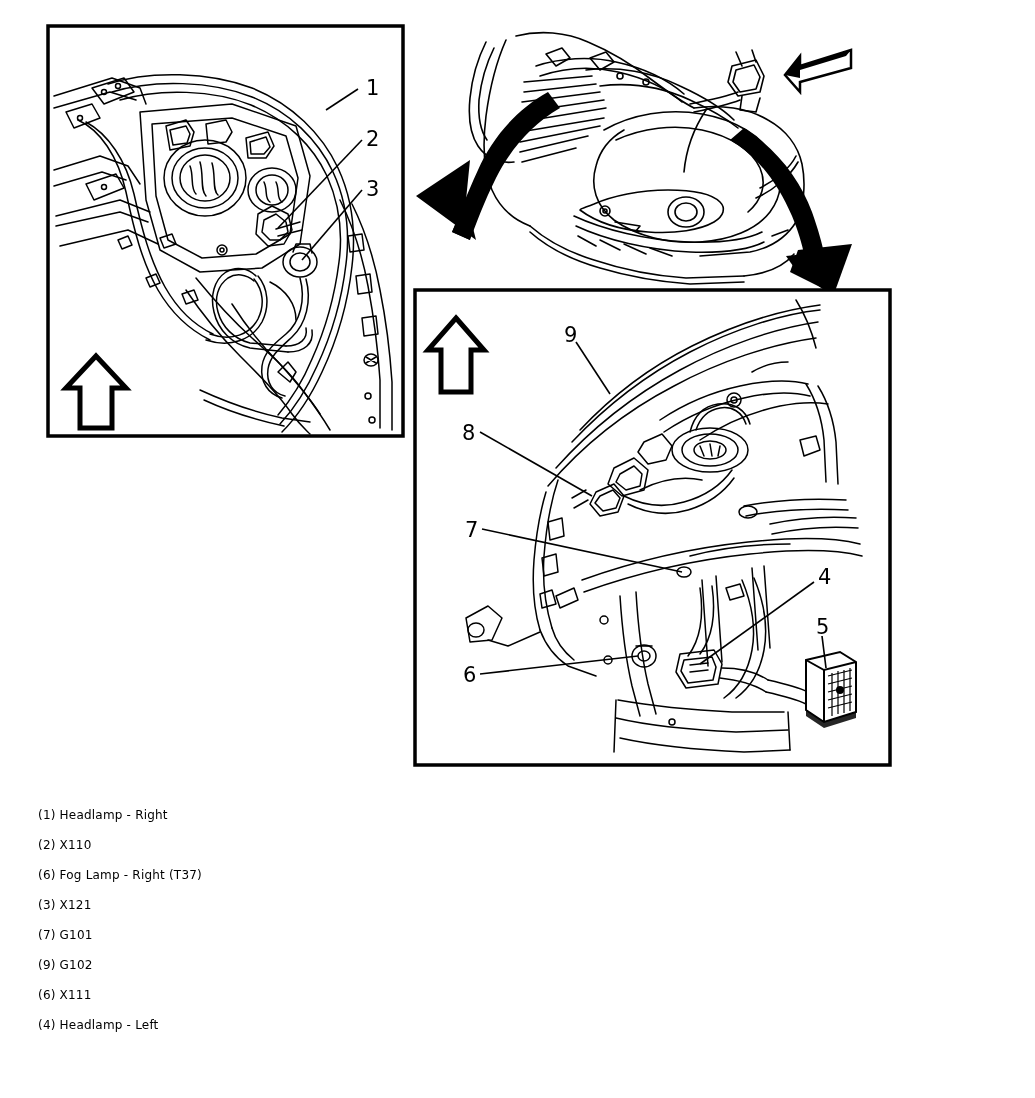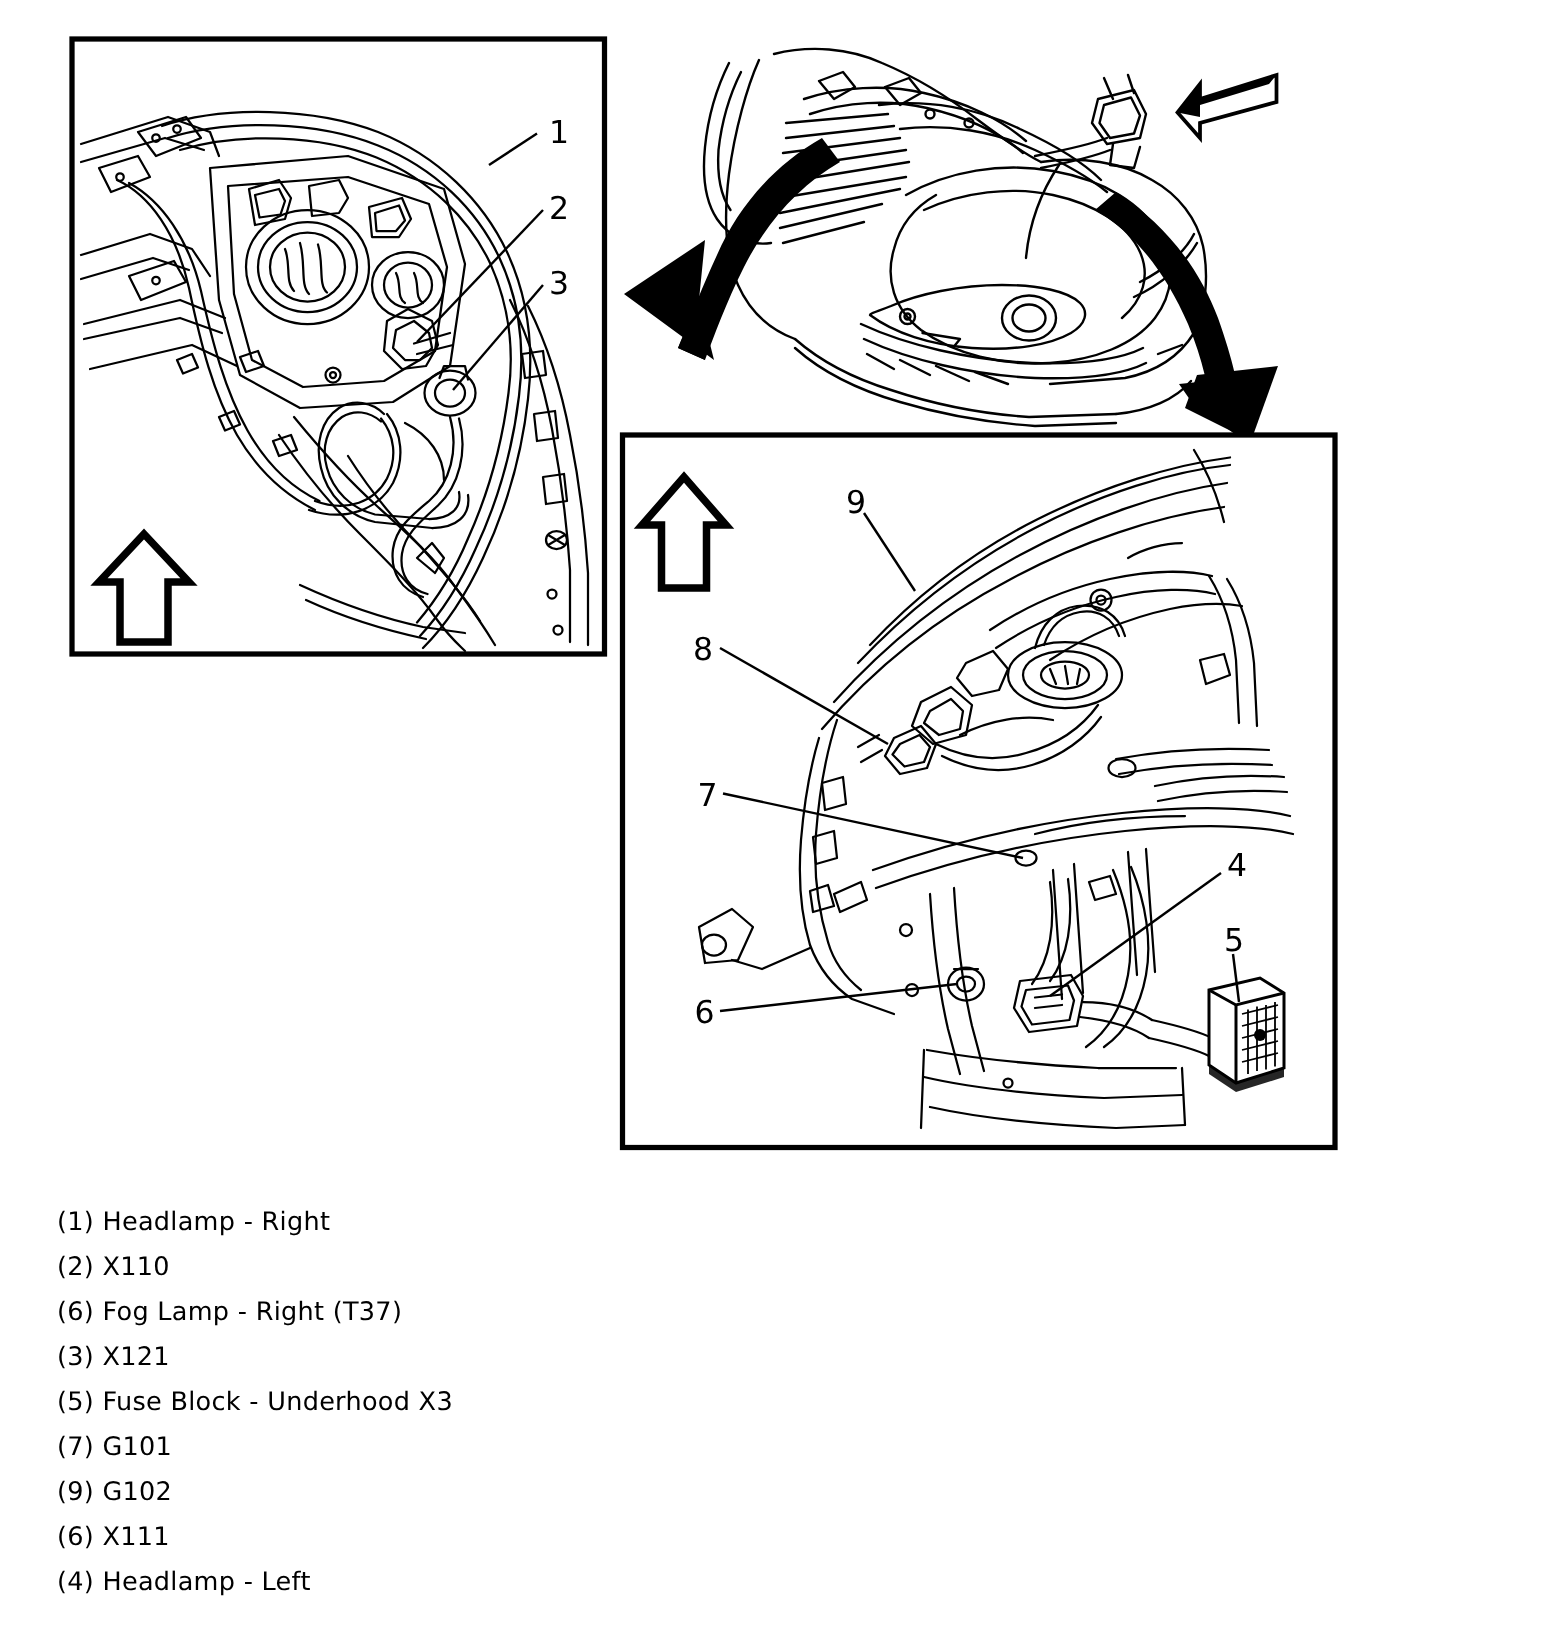--- a/index.html
+++ b/index.html
@@ -28,21 +28,21 @@
   .figure-area svg {
     display: block;
   }
   .legend {
     position: absolute;
     left: 38px;
     top: 800px;
     width: 640px;
   }
   .legend-item {
-    font-size: 17px;
+    font-size: 12px;
     line-height: 30px;
     white-space: nowrap;
     color: #000;
     letter-spacing: 0.2px;
   }
   .callout-num {
     font-family: "DejaVu Sans", "Liberation Sans", sans-serif;
     font-size: 21px;
     font-weight: 400;
     fill: #000;
@@ -388,20 +388,19 @@
         <text class="callout-num" x="816" y="634">5</text>
       </g>
     </svg>
   </div>
 
   <div class="legend">
     <div class="legend-item">(1) Headlamp - Right</div>
     <div class="legend-item">(2) X110</div>
     <div class="legend-item">(6) Fog Lamp - Right (T37)</div>
     <div class="legend-item">(3) X121</div>
-    <div class="legend-item">(5) Fuse Block - Underhood X3</div>
     <div class="legend-item">(7) G101</div>
     <div class="legend-item">(9) G102</div>
     <div class="legend-item">(6) X111</div>
     <div class="legend-item">(4) Headlamp - Left</div>
   </div>
 
 </div>
 
 </body></html>

